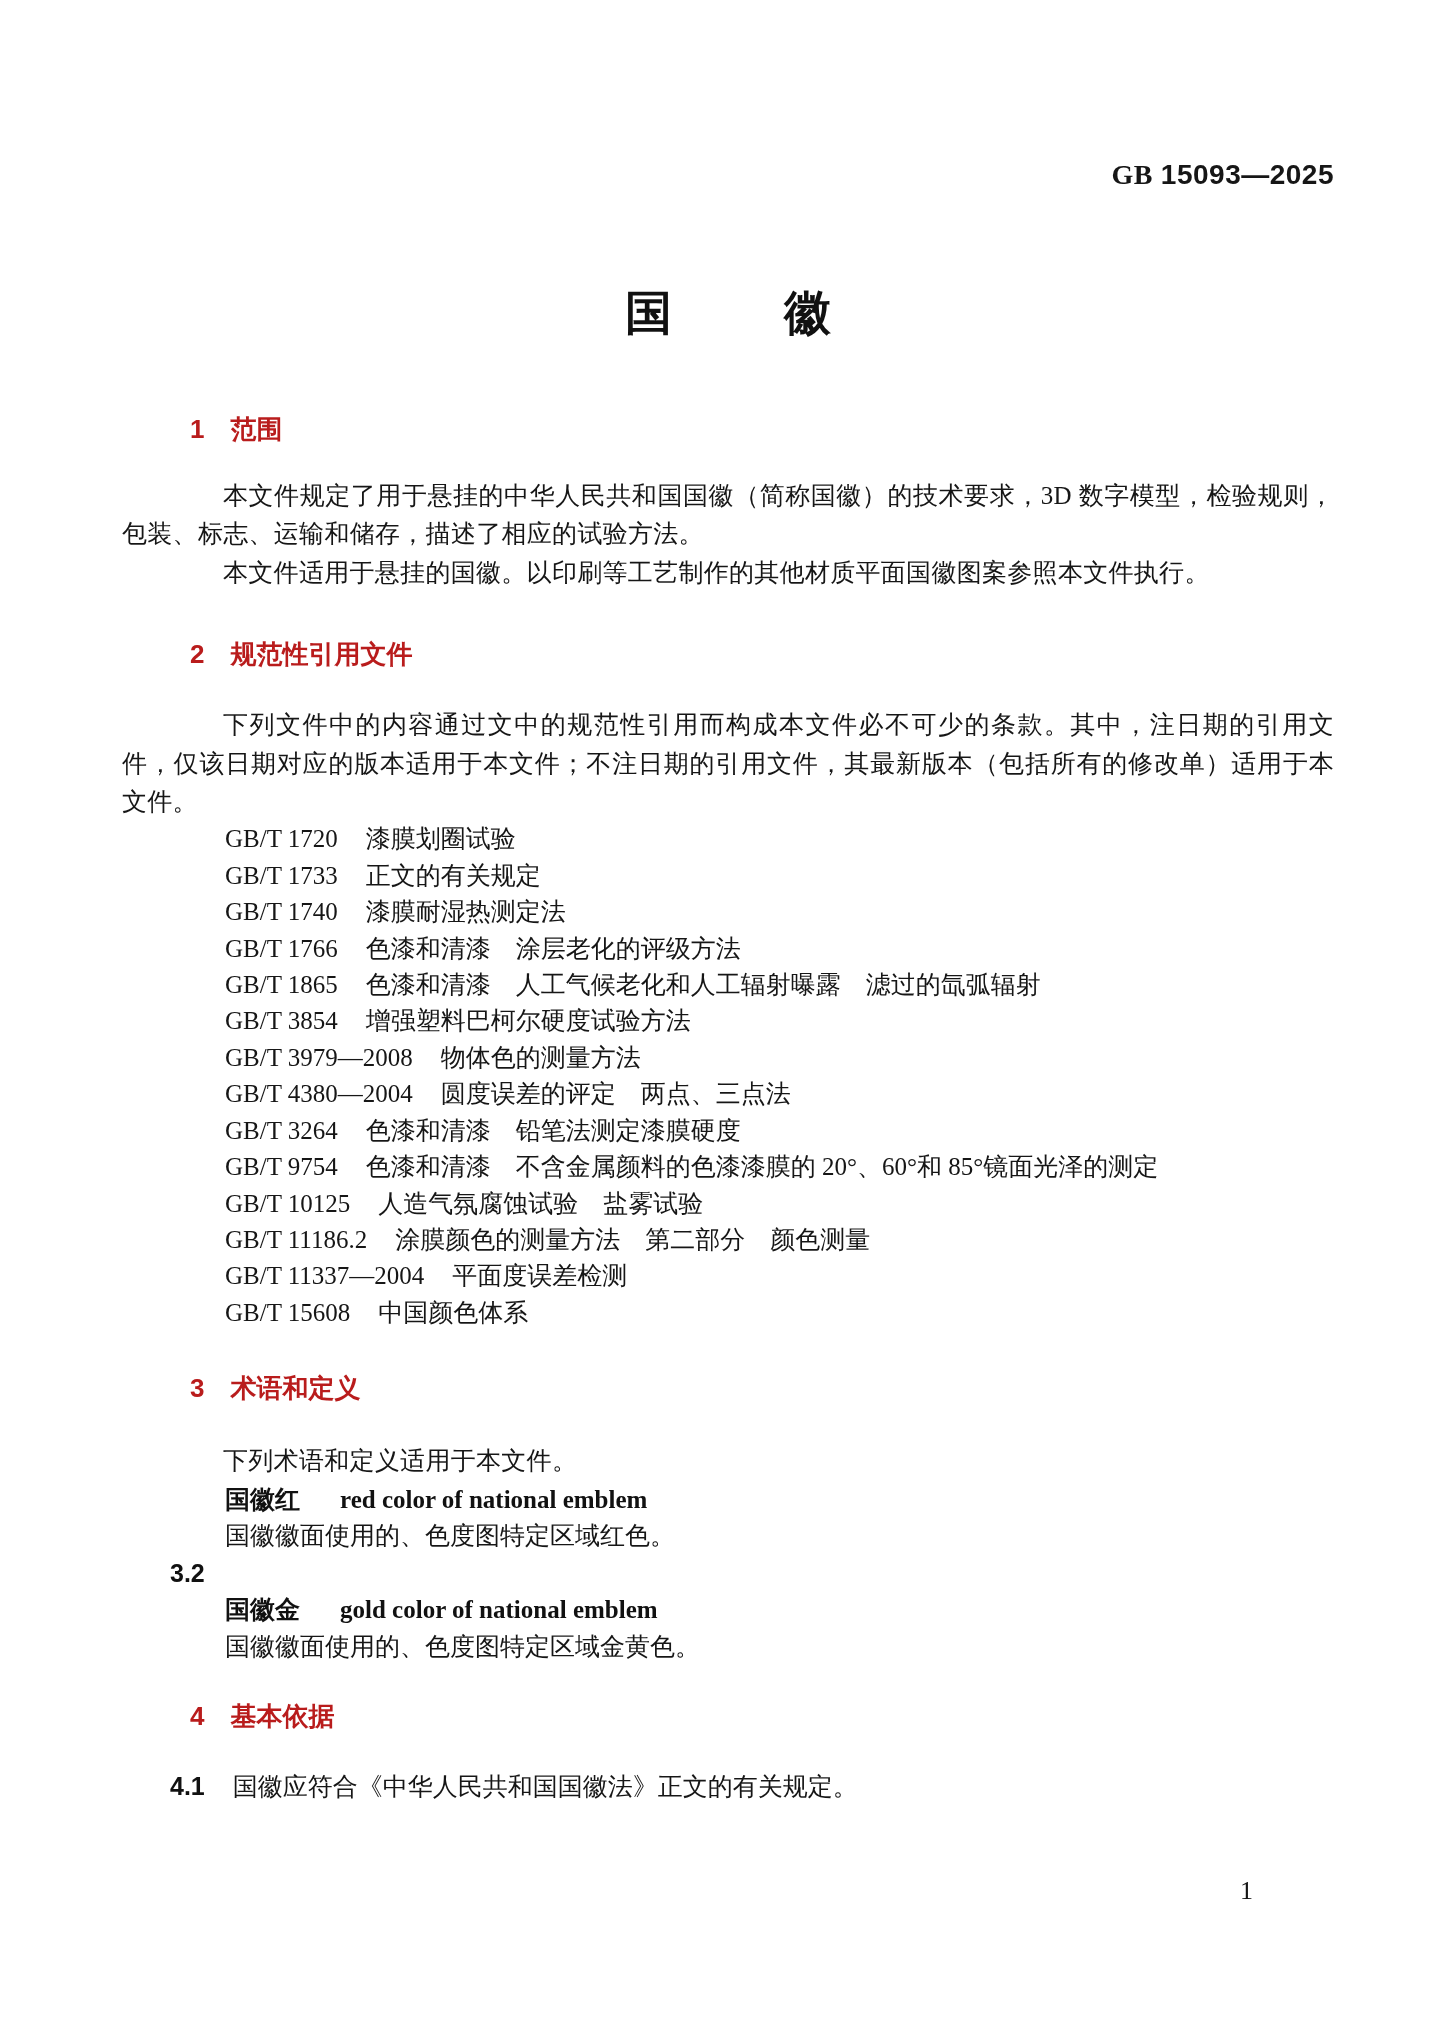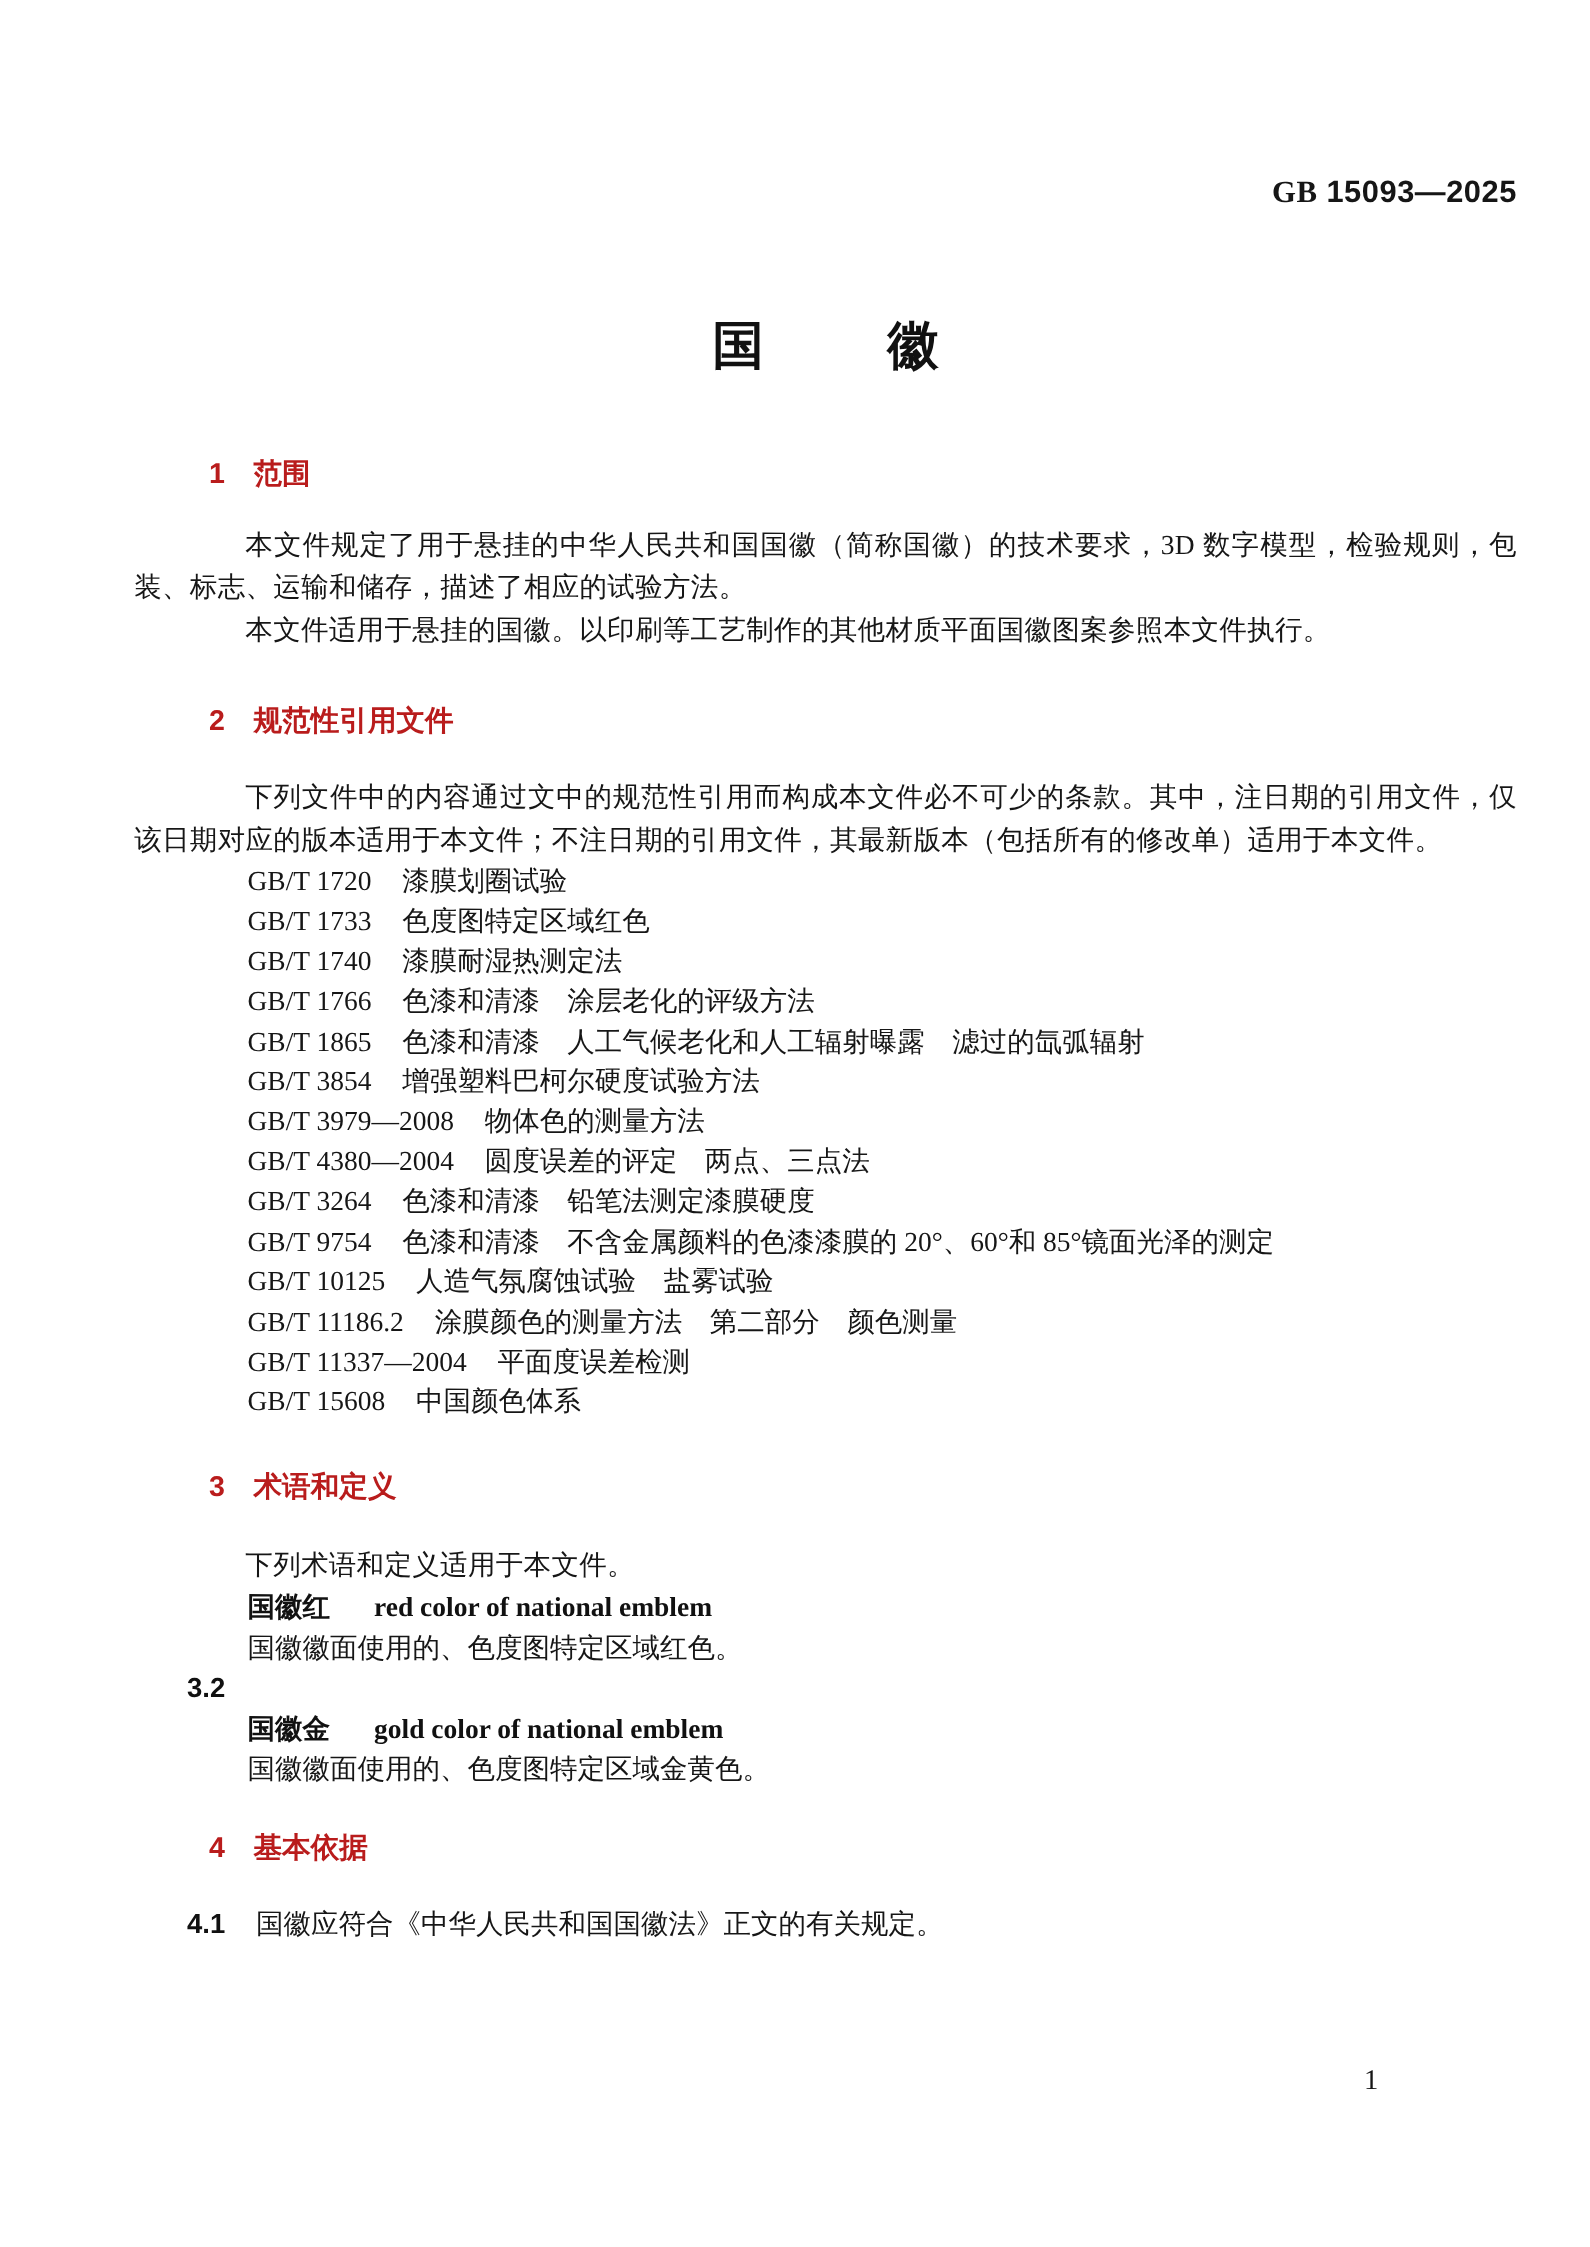--- a/index.html
+++ b/index.html
@@ -2,21 +2,21 @@
 <html><head>
 <meta charset="utf-8">
 <style>
   html,body{margin:0;padding:0;background:#888;}
   .page{
     position:relative;
     width:1445px;height:2043px;
     margin:0 auto;
     background:#ffffff;
     box-sizing:border-box;
-    padding:0 66px 0 122px;
+    padding:0 111px 0 122px;
     overflow:hidden;
     color:#161616;
     font-family:"Liberation Serif","DejaVu Serif",serif;
   }
   
   .doc-code{
     margin-top:158px;
     text-align:right;
     font-size:28px;
     line-height:34px;
@@ -153,21 +153,21 @@
   <p class="body-para mt-after-h1">本文件规定了用于悬挂的中华人民共和国国徽（简称国徽）的技术要求，3D 数字模型，检验规则，包装、标志、运输和储存，描述了相应的试验方法。</p>
   <p class="body-para">本文件适用于悬挂的国徽。以印刷等工艺制作的其他材质平面国徽图案参照本文件执行。</p>
 
   <div class="sec-heading h-s2">
     <span class="sec-num">2</span><span>规范性引用文件</span>
   </div>
   <p class="body-para mt-after-h2">下列文件中的内容通过文中的规范性引用而构成本文件必不可少的条款。其中，注日期的引用文件，仅该日期对应的版本适用于本文件；不注日期的引用文件，其最新版本（包括所有的修改单）适用于本文件。</p>
 
   <div class="ref-list">
     <div class="ref-item"><span class="ref-code">GB/T 1720</span><span>漆膜划圈试验</span></div>
-    <div class="ref-item"><span class="ref-code">GB/T 1733</span><span>色度图特定区域红色</span></div>
+    <div class="ref-item"><span class="ref-code">GB/T 1733</span><span>正文的有关规定</span></div>
     <div class="ref-item"><span class="ref-code">GB/T 1740</span><span>漆膜耐湿热测定法</span></div>
     <div class="ref-item"><span class="ref-code">GB/T 1766</span><span>色漆和清漆　涂层老化的评级方法</span></div>
     <div class="ref-item"><span class="ref-code">GB/T 1865</span><span>色漆和清漆　人工气候老化和人工辐射曝露　滤过的氙弧辐射</span></div>
     <div class="ref-item"><span class="ref-code">GB/T 3854</span><span>增强塑料巴柯尔硬度试验方法</span></div>
     <div class="ref-item"><span class="ref-code">GB/T 3979—2008</span><span>物体色的测量方法</span></div>
     <div class="ref-item"><span class="ref-code">GB/T 4380—2004</span><span>圆度误差的评定　两点、三点法</span></div>
     <div class="ref-item"><span class="ref-code">GB/T 3264</span><span>色漆和清漆　铅笔法测定漆膜硬度</span></div>
     <div class="ref-item"><span class="ref-code">GB/T 9754</span><span>色漆和清漆　不含金属颜料的色漆漆膜的 20°、60°和 85°镜面光泽的测定</span></div>
     <div class="ref-item"><span class="ref-code">GB/T 10125</span><span>人造气氛腐蚀试验　盐雾试验</span></div>
     <div class="ref-item"><span class="ref-code">GB/T 11186.2</span><span>涂膜颜色的测量方法　第二部分　颜色测量</span></div>

